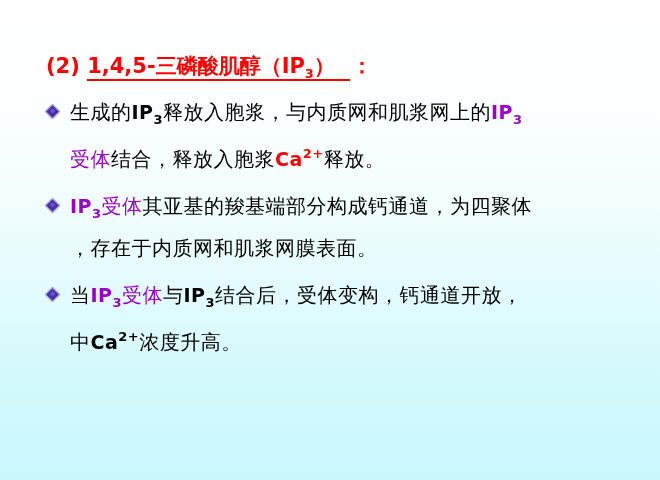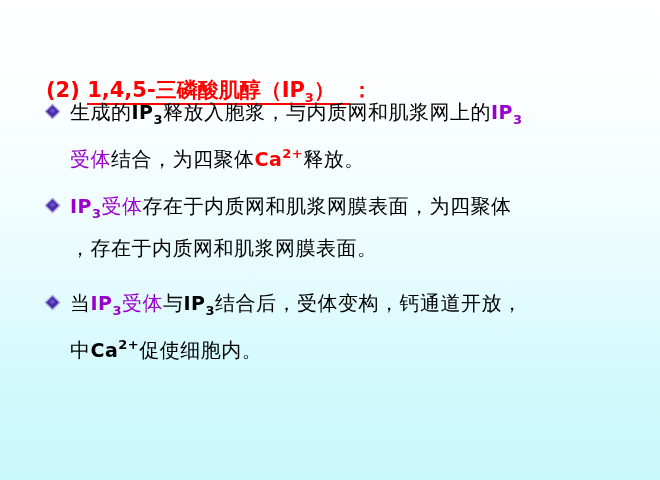--- a/index.html
+++ b/index.html
@@ -24,21 +24,20 @@
   .title-row {
     position: absolute;
     left: 46px;
     top: 52px;
     white-space: nowrap;
     font-family: "DejaVu Serif", "Liberation Serif", serif;
     font-size: 21px;
     font-weight: bold;
     color: #ff0000;
     letter-spacing: 0px;
-    margin-top: 24px;
   }
   .title-num {
     font-family: "DejaVu Sans", "Liberation Sans", sans-serif;
     font-weight: bold;
     font-size: 21px;
   }
   .title-underline {
     border-bottom: 2px solid #ff0000;
     padding-bottom: 1px;
   }
@@ -123,25 +122,25 @@
 
 <div id="slide">
 
   <div class="title-row">
     <span class="title-num">(2)</span><span>&nbsp;</span><span class="title-underline"><span class="title-num">1,4,5-</span><span class="title-cjk">三磷酸肌醇</span><span class="title-cjk">（</span><span class="title-latin">IP</span><span class="sub">3</span><span class="title-cjk">）</span><span>&nbsp;&nbsp;</span></span><span class="title-colon">：</span>
   </div>
 
   <div id="bullets-host">
       <div class="bullet-block" style="top: 91px;">
         <div class="bullet-line"><span class="diamond"></span><span class="txt"><span style="color: rgb(0, 0, 0);">生成的</span><span class="lat" style="color: rgb(0, 0, 0);">IP</span><span class="sub" style="color: rgb(0, 0, 0);">3</span><span style="color: rgb(0, 0, 0);">释放入胞浆，与内质网和肌浆网上的</span><span class="lat" style="color: rgb(154, 0, 204);">IP</span><span class="sub" style="color: rgb(154, 0, 204);">3</span></span></div>
-        <div class="bullet-line cont"><span class="txt"><span style="color: rgb(154, 0, 204);">受体</span><span style="color: rgb(0, 0, 0);">结合，为四聚体</span><span class="lat" style="color: rgb(255, 0, 0);">Ca</span><span class="sup" style="color: rgb(255, 0, 0);">2+</span><span style="color: rgb(0, 0, 0);">释放。</span></span></div>
+        <div class="bullet-line cont"><span class="txt"><span style="color: rgb(154, 0, 204);">受体</span><span style="color: rgb(0, 0, 0);">结合，释放入胞浆</span><span class="lat" style="color: rgb(255, 0, 0);">Ca</span><span class="sup" style="color: rgb(255, 0, 0);">2+</span><span style="color: rgb(0, 0, 0);">释放。</span></span></div>
       </div>
       <div class="bullet-block" style="top: 185px;">
-        <div class="bullet-line"><span class="diamond"></span><span class="txt"><span class="lat" style="color: rgb(154, 0, 204);">IP</span><span class="sub" style="color: rgb(154, 0, 204);">3</span><span style="color: rgb(154, 0, 204);">受体</span><span style="color: rgb(0, 0, 0);">存在于内质网和肌浆网膜表面，为四聚体</span></span></div>
+        <div class="bullet-line"><span class="diamond"></span><span class="txt"><span class="lat" style="color: rgb(154, 0, 204);">IP</span><span class="sub" style="color: rgb(154, 0, 204);">3</span><span style="color: rgb(154, 0, 204);">受体</span><span style="color: rgb(0, 0, 0);">其亚基的羧基端部分构成钙通道，为四聚体</span></span></div>
         <div class="bullet-line cont"><span class="txt"><span style="color: rgb(0, 0, 0);">，存在于内质网和肌浆网膜表面。</span></span></div>
       </div>
-      <div class="bullet-block" style="top: 282px;">
+      <div class="bullet-block" style="top: 274px;">
         <div class="bullet-line"><span class="diamond"></span><span class="txt"><span style="color: rgb(0, 0, 0);">当</span><span class="lat" style="color: rgb(154, 0, 204);">IP</span><span class="sub" style="color: rgb(154, 0, 204);">3</span><span style="color: rgb(154, 0, 204);">受体</span><span style="color: rgb(0, 0, 0);">与</span><span class="lat" style="color: rgb(0, 0, 0);">IP</span><span class="sub" style="color: rgb(0, 0, 0);">3</span><span style="color: rgb(0, 0, 0);">结合后，受体变构，钙通道开放，</span></span></div>
-        <div class="bullet-line cont"><span class="txt"><span style="color: rgb(0, 0, 0);">中</span><span class="lat" style="color: rgb(0, 0, 0);">Ca</span><span class="sup" style="color: rgb(0, 0, 0);">2+</span><span style="color: rgb(0, 0, 0);">促使细胞内。</span></span></div>
+        <div class="bullet-line cont"><span class="txt"><span style="color: rgb(0, 0, 0);">中</span><span class="lat" style="color: rgb(0, 0, 0);">Ca</span><span class="sup" style="color: rgb(0, 0, 0);">2+</span><span style="color: rgb(0, 0, 0);">浓度升高。</span></span></div>
       </div>
     </div>
 
 </div>
 
 </body></html>

